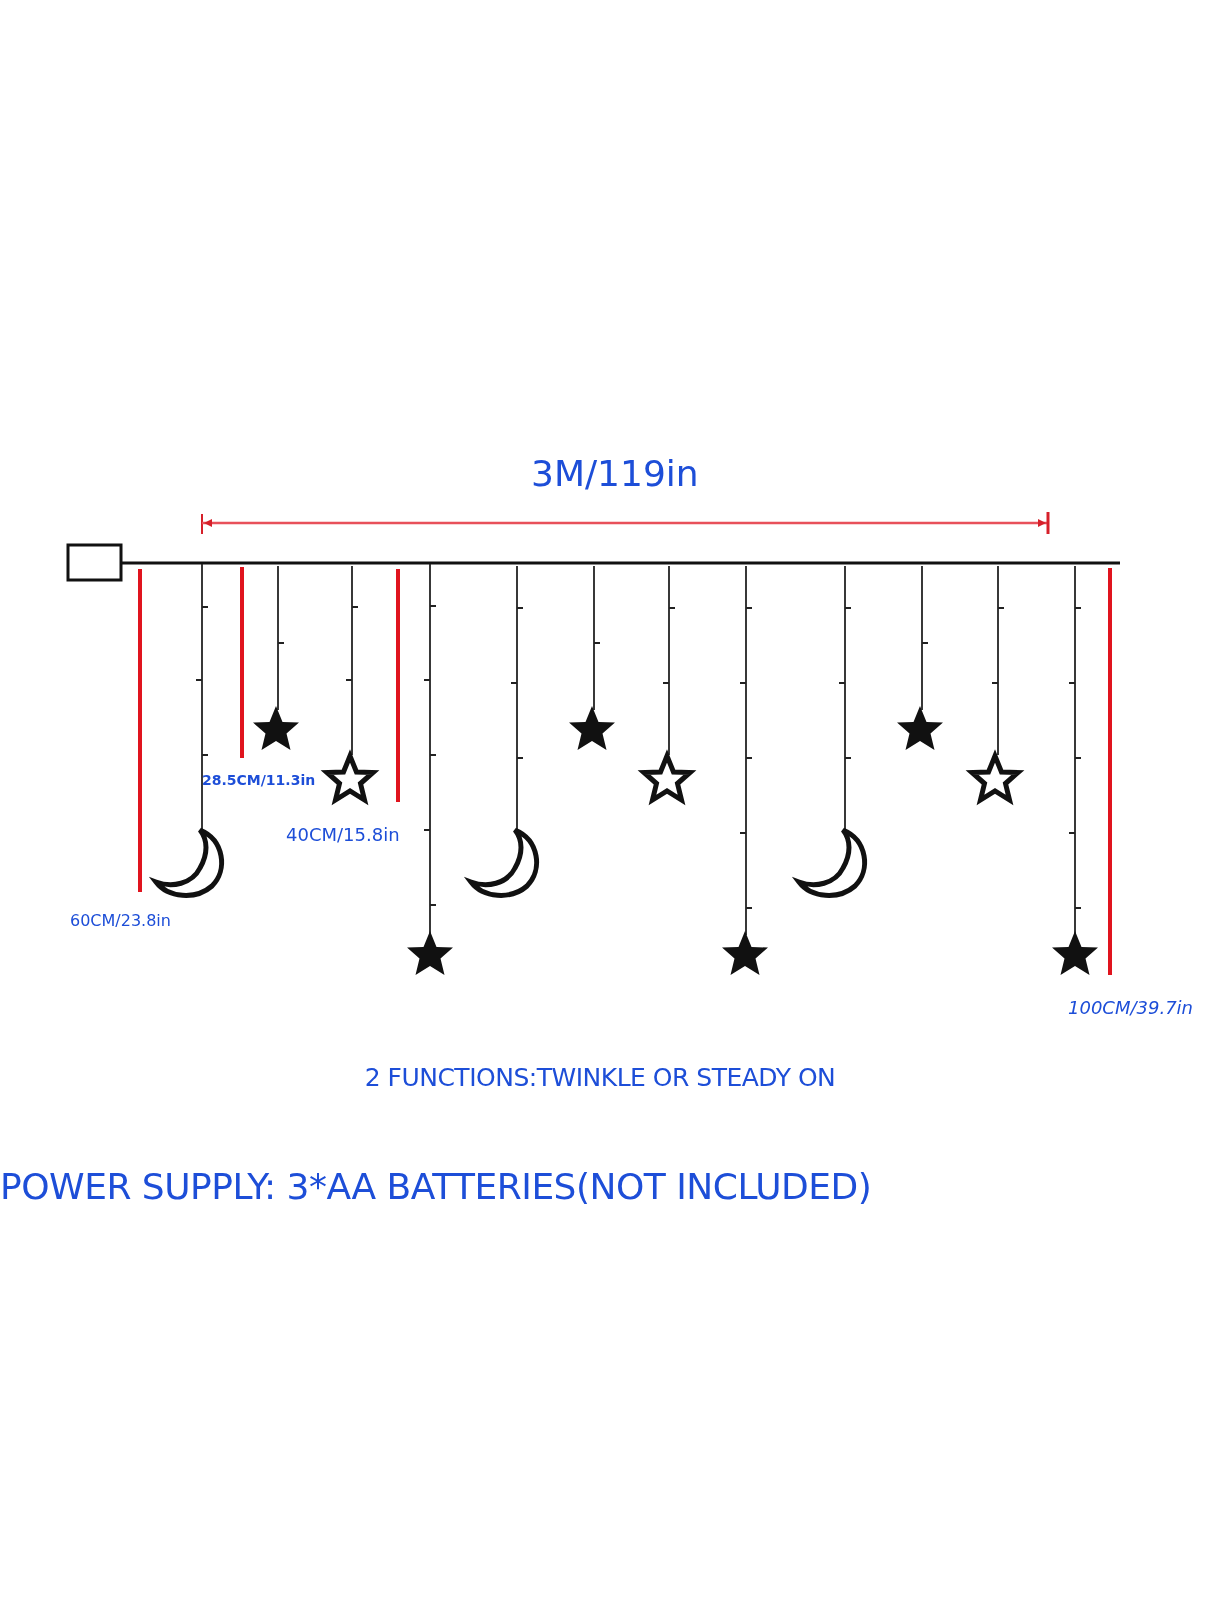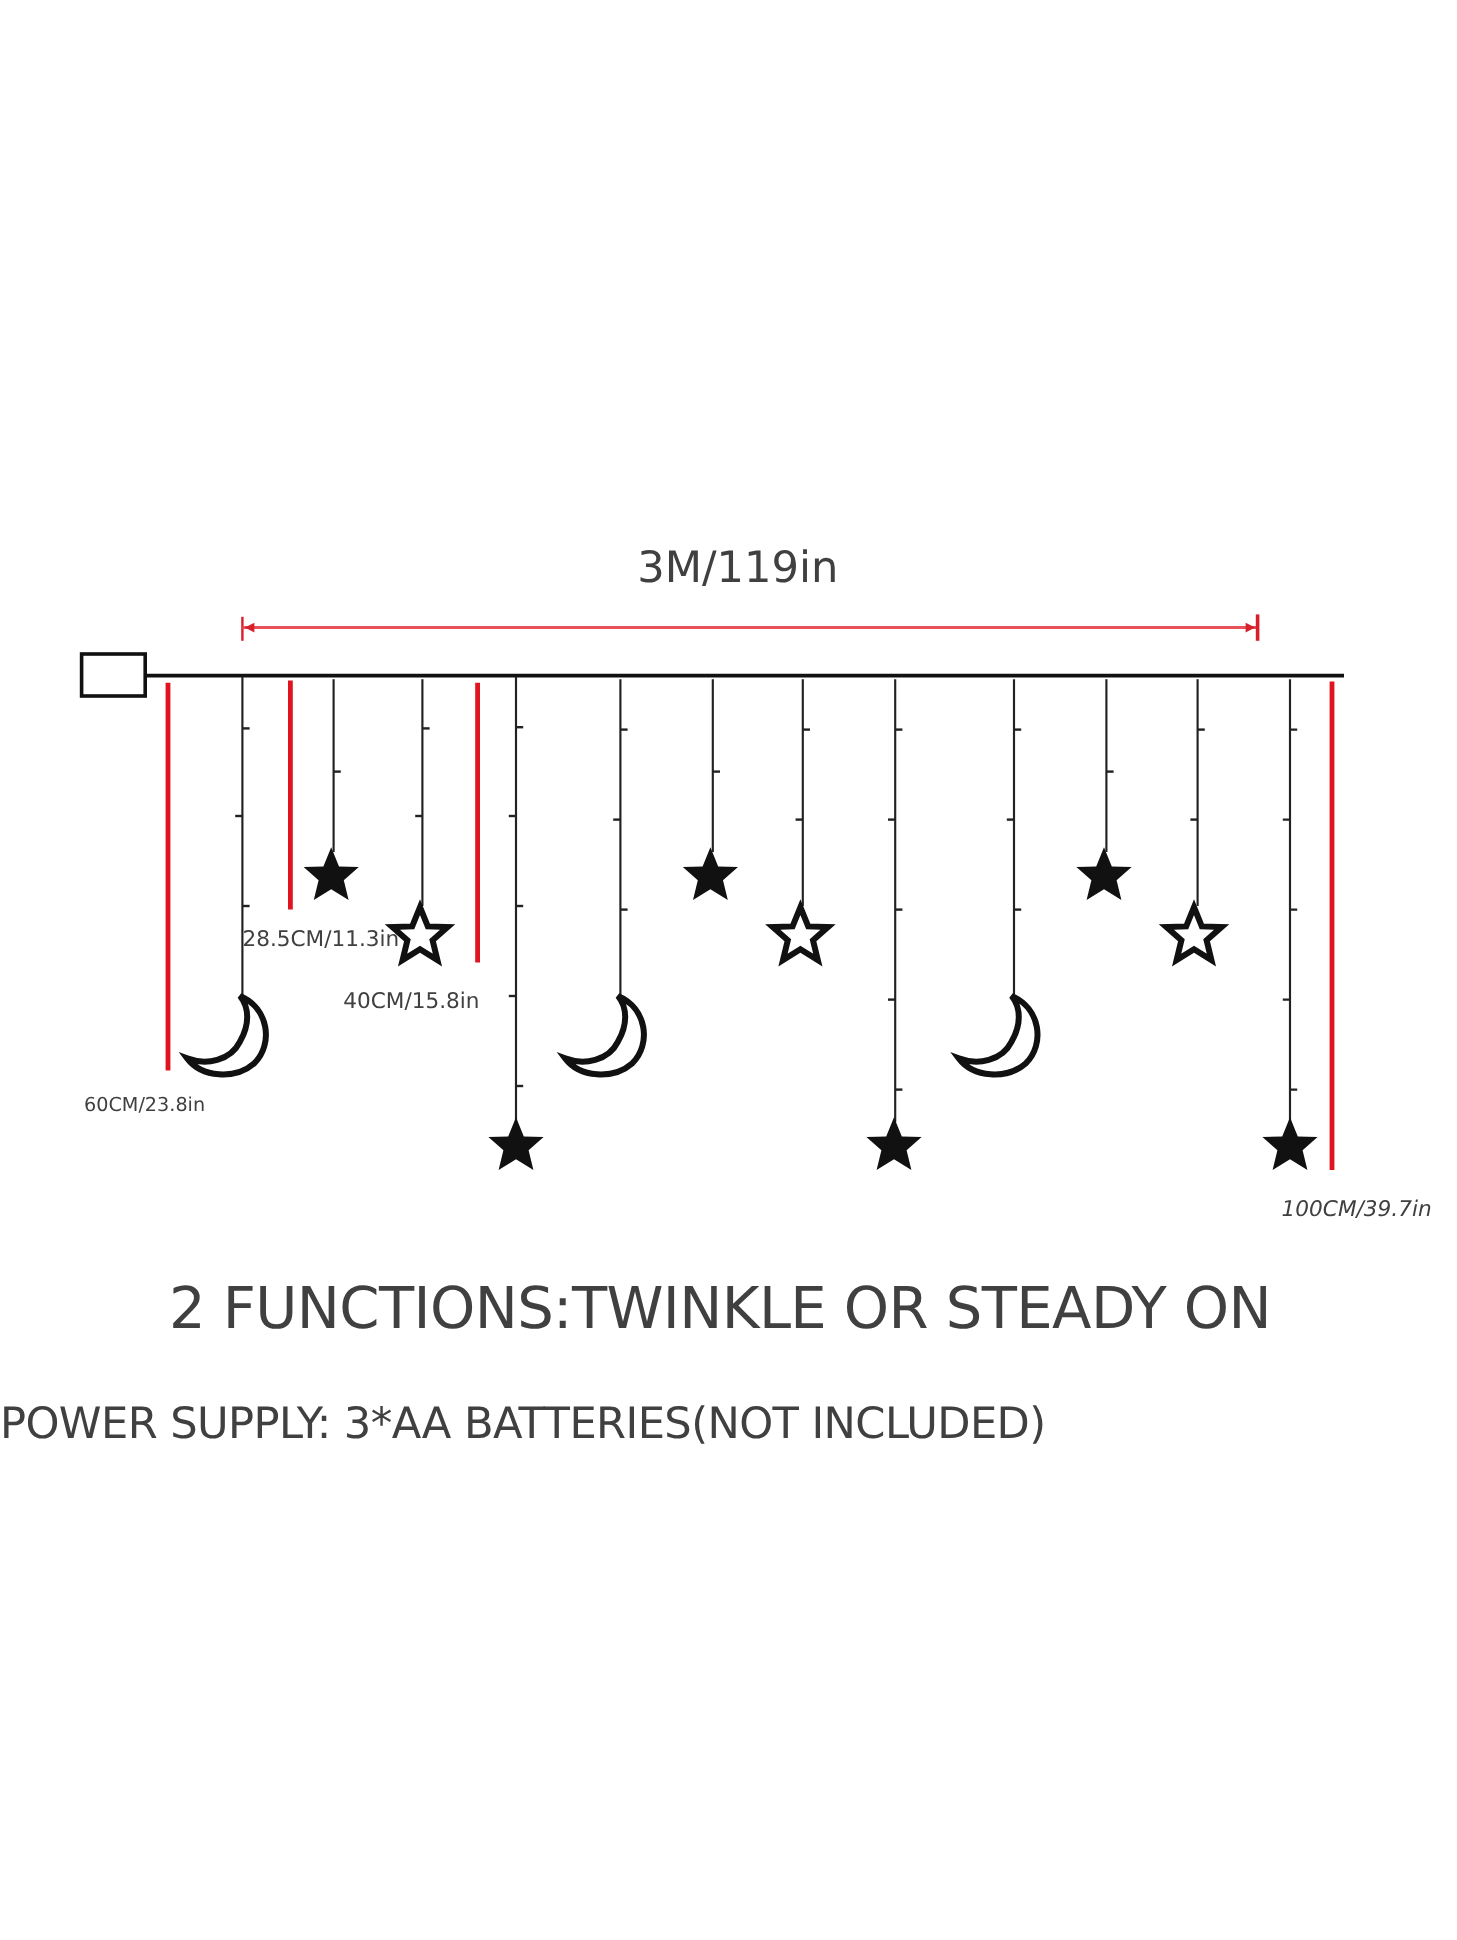--- a/index.html
+++ b/index.html
@@ -1,17 +1,17 @@
 <!DOCTYPE html>
 <html><head>
 <meta charset="utf-8">
 <style>
   html, body { margin:0; padding:0; background:#ffffff; }
   body { width:1214px; height:1617px; position:relative; overflow:hidden; font-family:"Liberation Sans", sans-serif; }
-  .txt { position:absolute; color:#404040; white-space:nowrap; font-family:"DejaVu Sans", sans-serif; }
+  .txt { position:absolute; color:#1d4ed8; white-space:nowrap; font-family:"DejaVu Sans", sans-serif; }
   #diagram { position:absolute; left:0; top:0; }
 </style>
 </head>
 <body>
 
 <svg id="diagram" width="1214" height="1617" viewBox="0 0 1214 1617" xmlns="http://www.w3.org/2000/svg">
   <defs>
     <path id="star" d="M0,-24 L6.5,-8 L23,-7.5 L10.5,3.5 L14.5,20 L0,11 L-14.5,20 L-10.5,3.5 L-23,-7.5 L-6.5,-8 Z"></path>
     <path id="moon" d="M12,-30 C36,-20 40,10 24,26 C8,40 -20,38 -32,22 C-16,28 4,24 12,8 C20,-6 20,-20 12,-30 Z"></path>
   </defs>
@@ -115,19 +115,19 @@
     <line x1="1069" y1="683" x2="1075" y2="683" stroke="#222" stroke-width="2"></line>
     <line x1="1075" y1="758" x2="1081" y2="758" stroke="#222" stroke-width="2"></line>
     <line x1="1069" y1="833" x2="1075" y2="833" stroke="#222" stroke-width="2"></line>
     <line x1="1075" y1="908" x2="1081" y2="908" stroke="#222" stroke-width="2"></line>
     <use href="#star" x="1075" y="955" fill="#111"></use>
   </g>
 </svg>
 
 <div class="txt" style="left:531px; top:453px; font-size:36px;">3M/119in</div>
 
-<div class="txt" style="left:202px; top:772px; font-size:18px;">28.5CM/11.3in</div>
+<div class="txt" style="left:202px; top:772px; font-size:14px;font-weight:bold;">28.5CM/11.3in</div>
 <div class="txt" style="left:286px; top:824px; font-size:18px;">40CM/15.8in</div>
 <div class="txt" style="left:70px; top:911px; font-size:16px;">60CM/23.8in</div>
 <div class="txt" style="left:1068px; top:997px; font-size:18px;font-style:italic;">100CM/39.7in</div>
 
-<div class="txt" style="left:0; width:1200px; text-align:center; top:1063px; font-size:48px; letter-spacing:-0.5px;">2 FUNCTIONS:TWINKLE OR STEADY ON</div>
+<div class="txt" style="left:0; width:1200px; text-align:center; top:1063px; font-size:25px; letter-spacing:-0.5px;">2 FUNCTIONS:TWINKLE OR STEADY ON</div>
 <div class="txt" style="left:0; width:1202px; top:1166px; font-size:36px; letter-spacing:-0.5px;">POWER SUPPLY: 3*AA BATTERIES(NOT INCLUDED)</div>
 
 </body></html>

